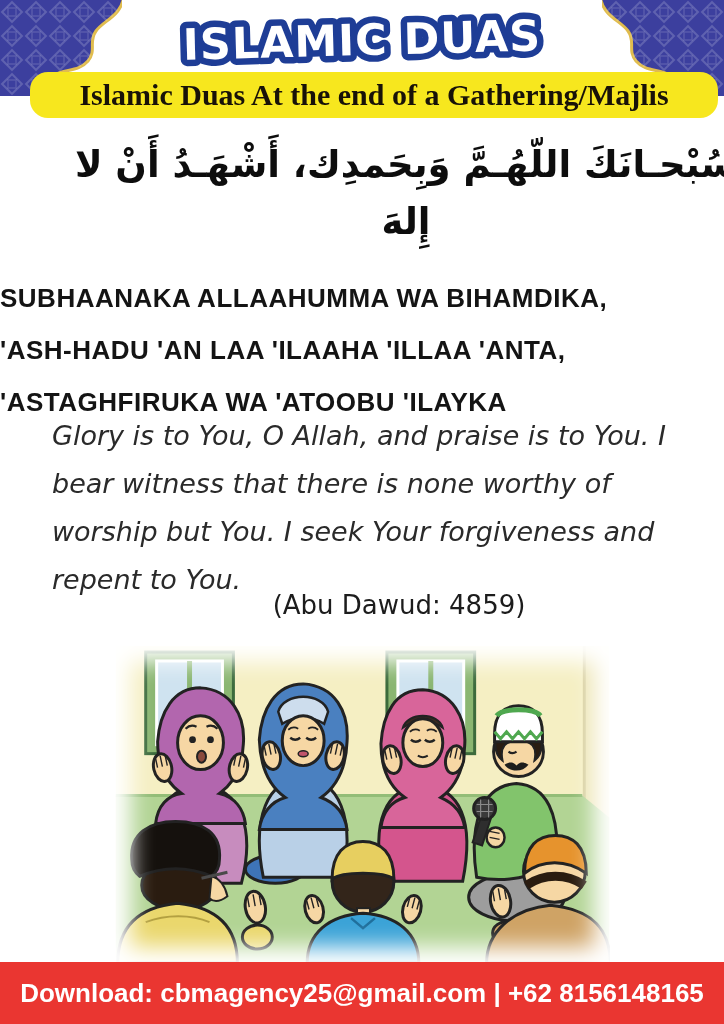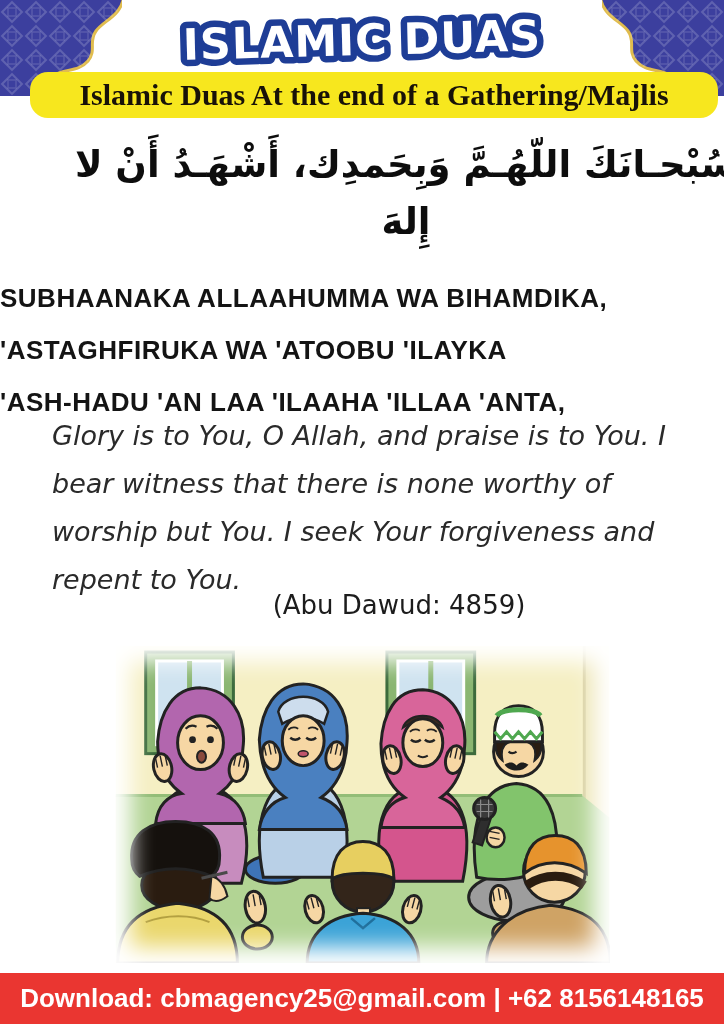--- a/index.html
+++ b/index.html
@@ -48,21 +48,21 @@
   
   .illustration{
     position:absolute;top:646px;left:115px;width:495px;height:317px;
   }
   .illustration .fade{
     position:absolute;inset:0;pointer-events:none;
     box-shadow:inset 0 0 22px 16px #ffffff;
   }
   
   .footer{
-    position:absolute;left:0;bottom:0;width:724px;height:51px;
+    position:absolute;left:0;bottom:0;width:724px;height:62px;
     background:#ea3631;display:flex;align-items:center;justify-content:center;
   }
   .footer span{
     color:#ffffff;font-weight:bold;font-size:26px;
     font-family:"Liberation Sans",sans-serif;white-space:nowrap;
   }
 </style>
 </head>
 <body>
 
@@ -94,22 +94,22 @@
   <div class="title-banner">
     <span>Islamic Duas At the end of a Gathering/Majlis</span>
   </div>
 
   <div class="arabic">
     <div>سُبْحـانَكَ اللّهُـمَّ وَبِحَمدِك، أَشْهَـدُ أَنْ لا إِلهَ</div>
   </div>
 
   <div class="translit">
     <div>SUBHAANAKA ALLAAHUMMA WA BIHAMDIKA,</div>
+    <div>'ASH-HADU 'AN LAA 'ILAAHA 'ILLAA 'ANTA,</div>
     <div>'ASTAGHFIRUKA WA 'ATOOBU 'ILAYKA</div>
-    <div>'ASH-HADU 'AN LAA 'ILAAHA 'ILLAA 'ANTA,</div>
   </div>
 
   <div class="translation">Glory is to You, O Allah, and praise is to You. I bear witness that there is none worthy of worship but You. I seek Your forgiveness and repent to You.</div>
   <div class="reference">(Abu Dawud: 4859)</div>
 
   <div class="illustration">
     <svg width="495" height="317" viewBox="0 0 495 318">
 
       <rect x="0" y="0" width="495" height="318" fill="#f5efc3"></rect>
       <rect x="470" y="0" width="25" height="318" fill="#ede5b5"></rect>

